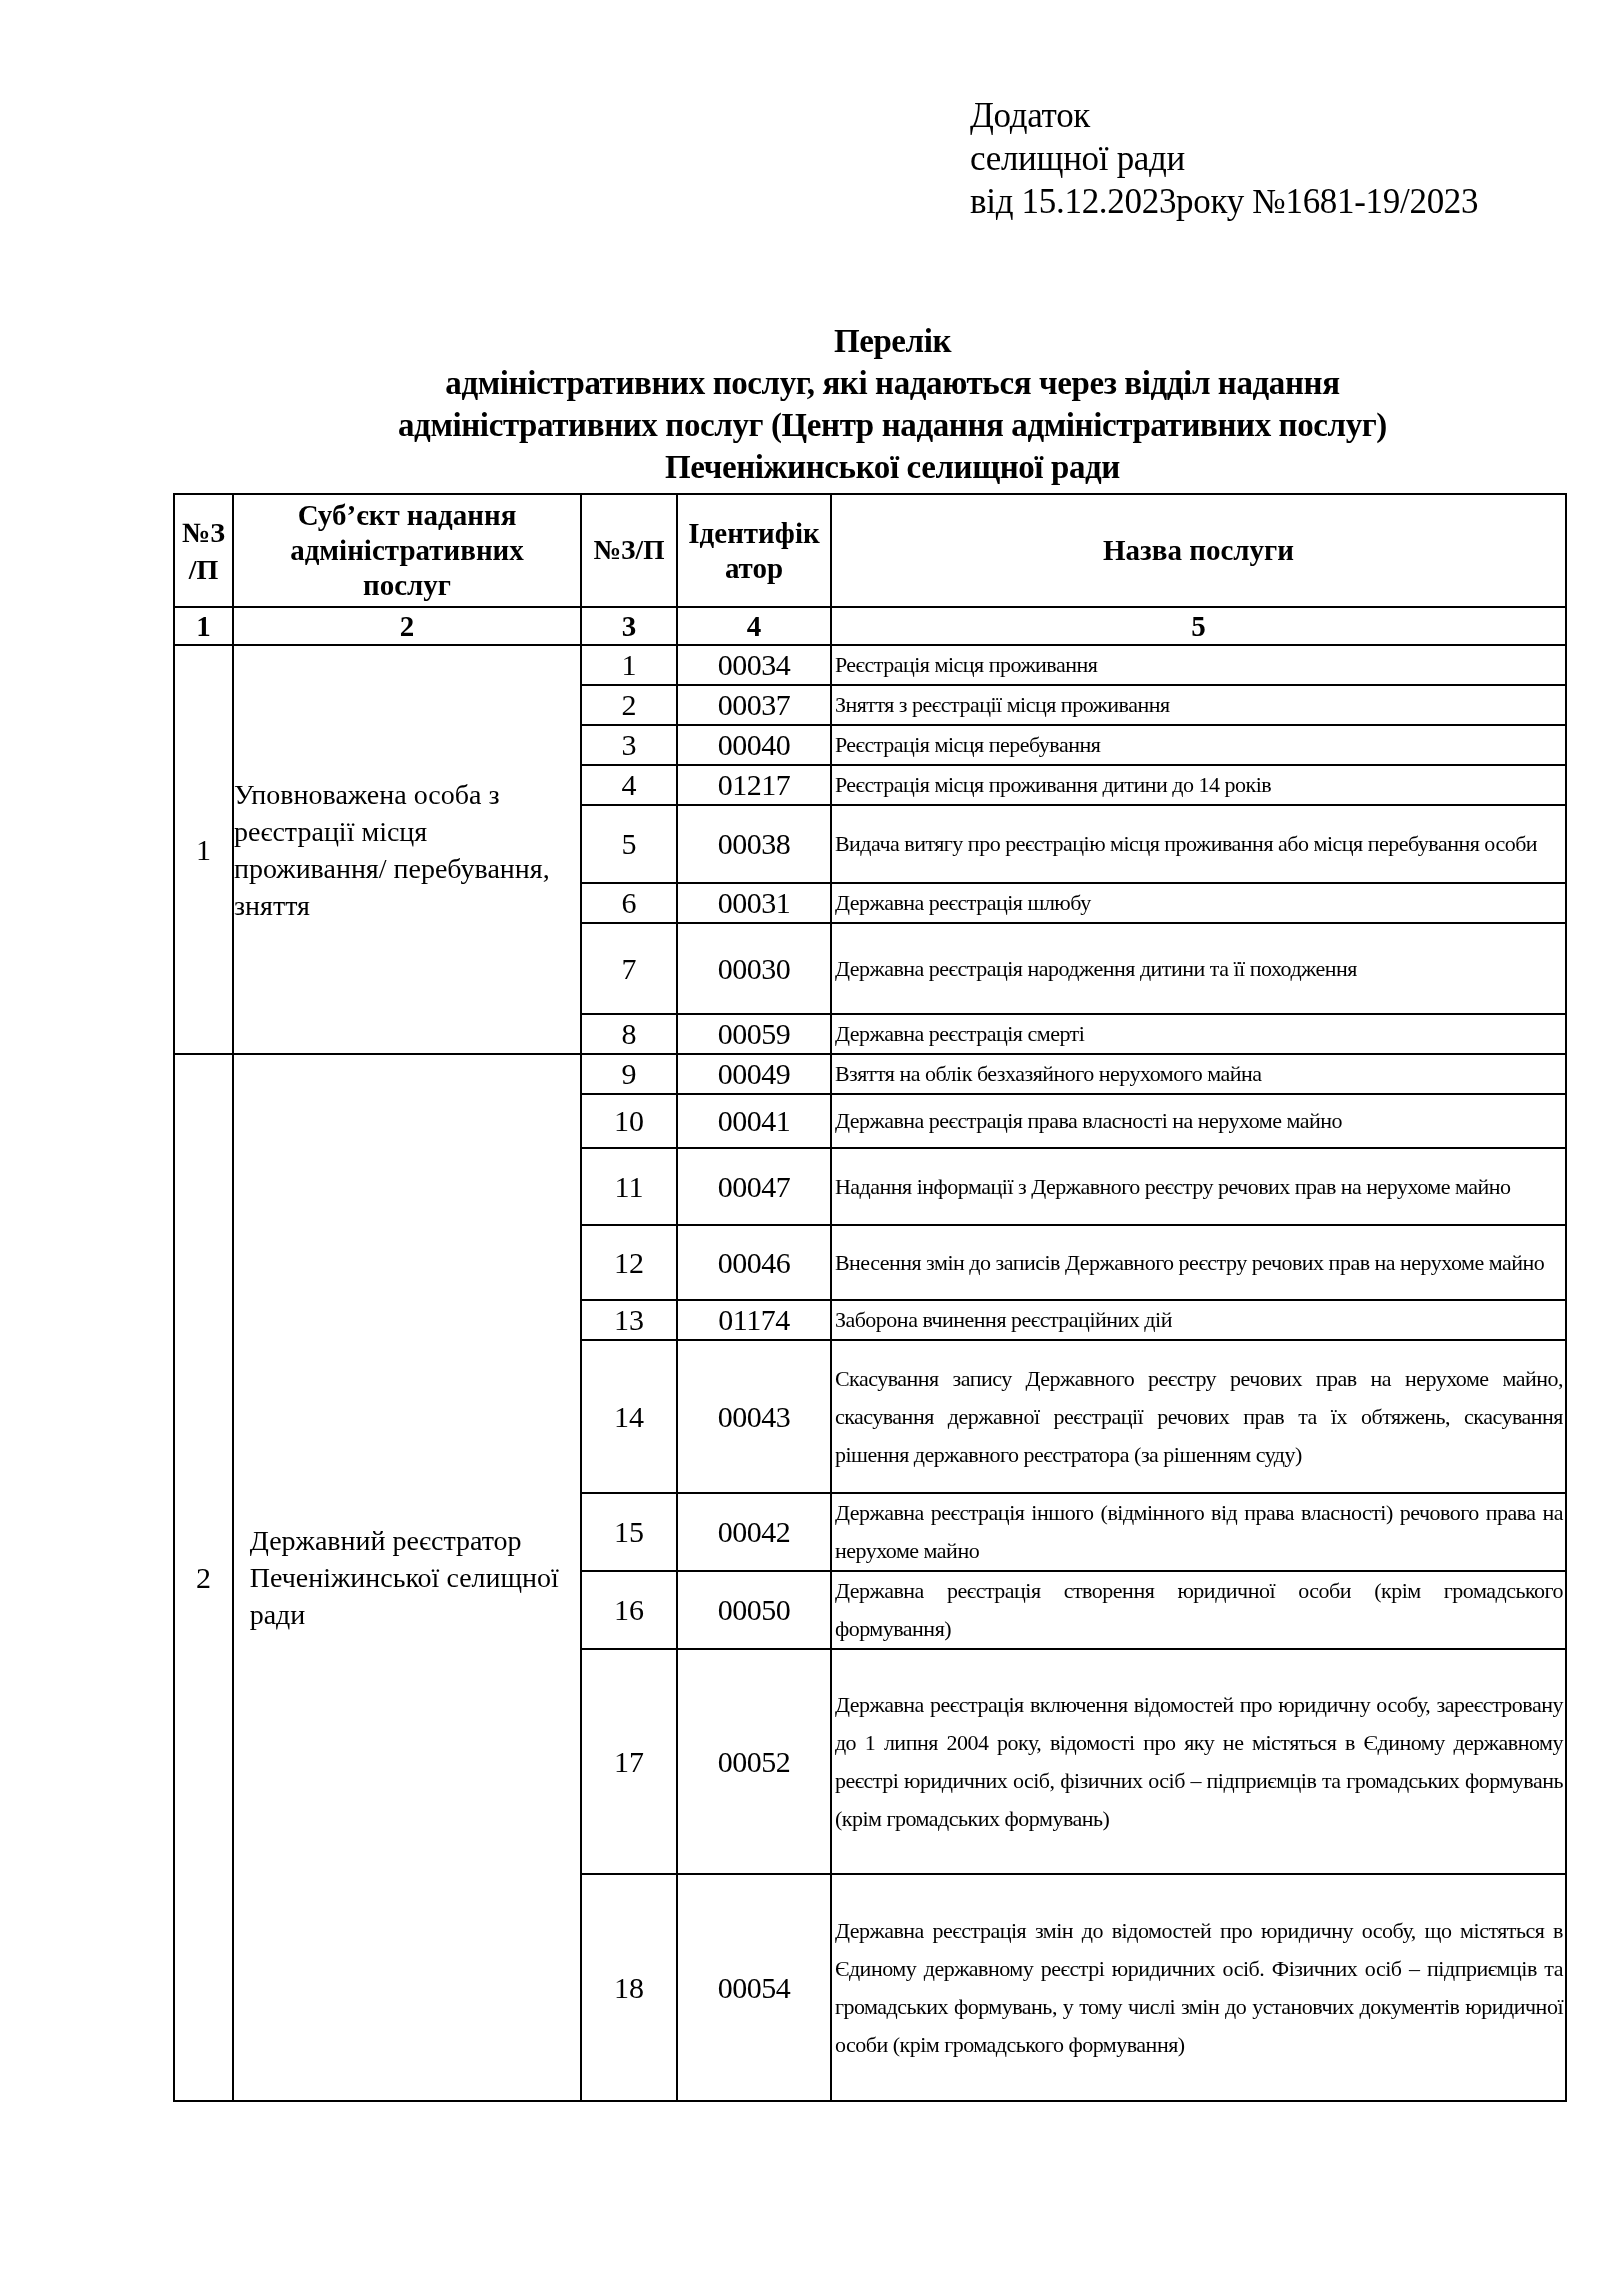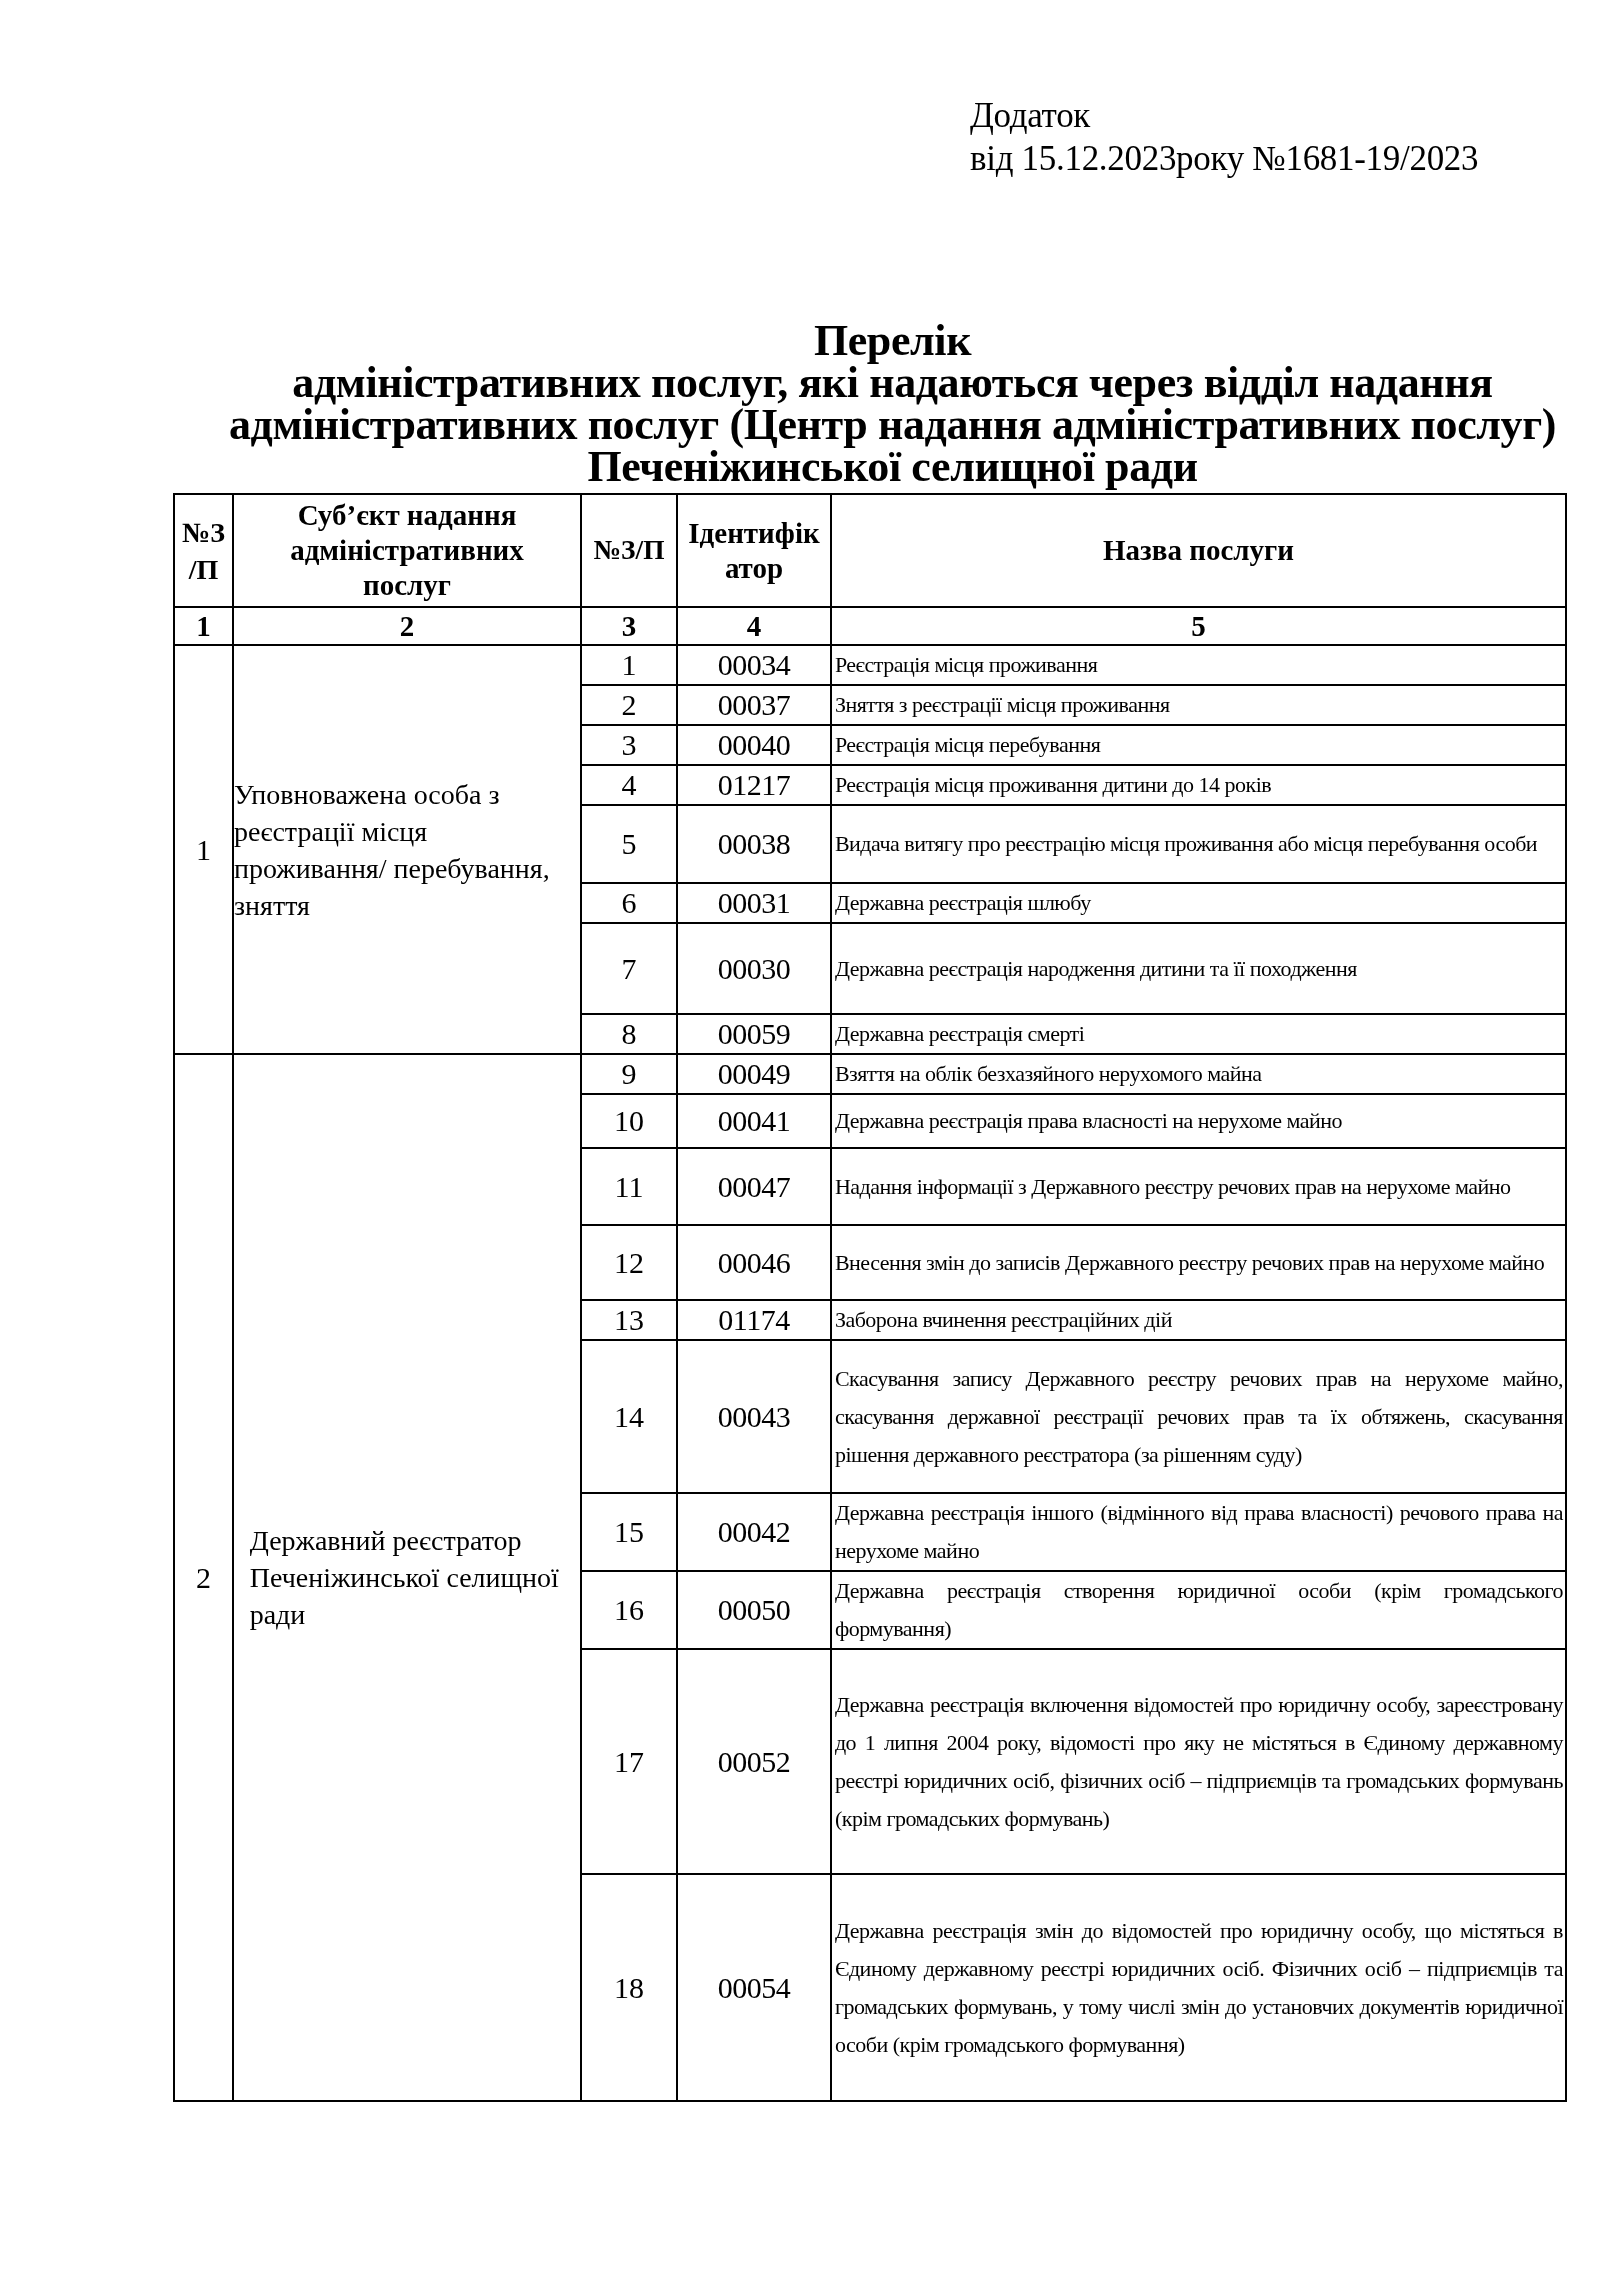--- a/index.html
+++ b/index.html
@@ -7,21 +7,21 @@
     width: 1621px; height: 2293px; position: relative; overflow: hidden;
     font-family: "Liberation Serif", "DejaVu Serif", serif; color: #000;
   }
   .annex {
     position: absolute; left: 970px; top: 94px;
     font-size: 35px; line-height: 43px; letter-spacing: -0.3px;
   }
   .annex div { white-space: nowrap; }
   .title-block {
     position: absolute; left: 167px; top: 320px; width: 1451px;
-    text-align: center; font-weight: bold; font-size: 44px; line-height: 42px;
+    text-align: center; font-weight: bold; font-size: 33px; line-height: 42px;
     letter-spacing: -0.4px;
   }
   .title-block div { white-space: nowrap; }
   table.services {
     position: absolute; left: 173px; top: 493px;
     width: 1392px; border-collapse: collapse; table-layout: fixed;
     font-size: 30px;
   }
   table.services td, table.services th {
     border: 2.9px solid #000; padding: 0; vertical-align: middle;
@@ -36,20 +36,21 @@
   }
   .subject { text-align: left; line-height: 37px; font-size: 28px; padding: 0 5.9px; }
   .num-row td { font-weight: bold; text-align: center; font-size: 29px; }
   .code { letter-spacing: -0.5px; }
 </style>
 </head>
 <body>
 
 <div class="annex">
   <div>Додаток</div>
+  <div>селищної ради</div>
   <div>від 15.12.2023року №1681-19/2023</div>
 </div>
 
 <div class="title-block">
   <div>Перелік</div>
   <div>адміністративних послуг, які надаються через відділ надання</div>
   <div>адміністративних послуг (Центр надання адміністративних послуг)</div>
   <div>Печеніжинської селищної ради</div>
 </div>
 

